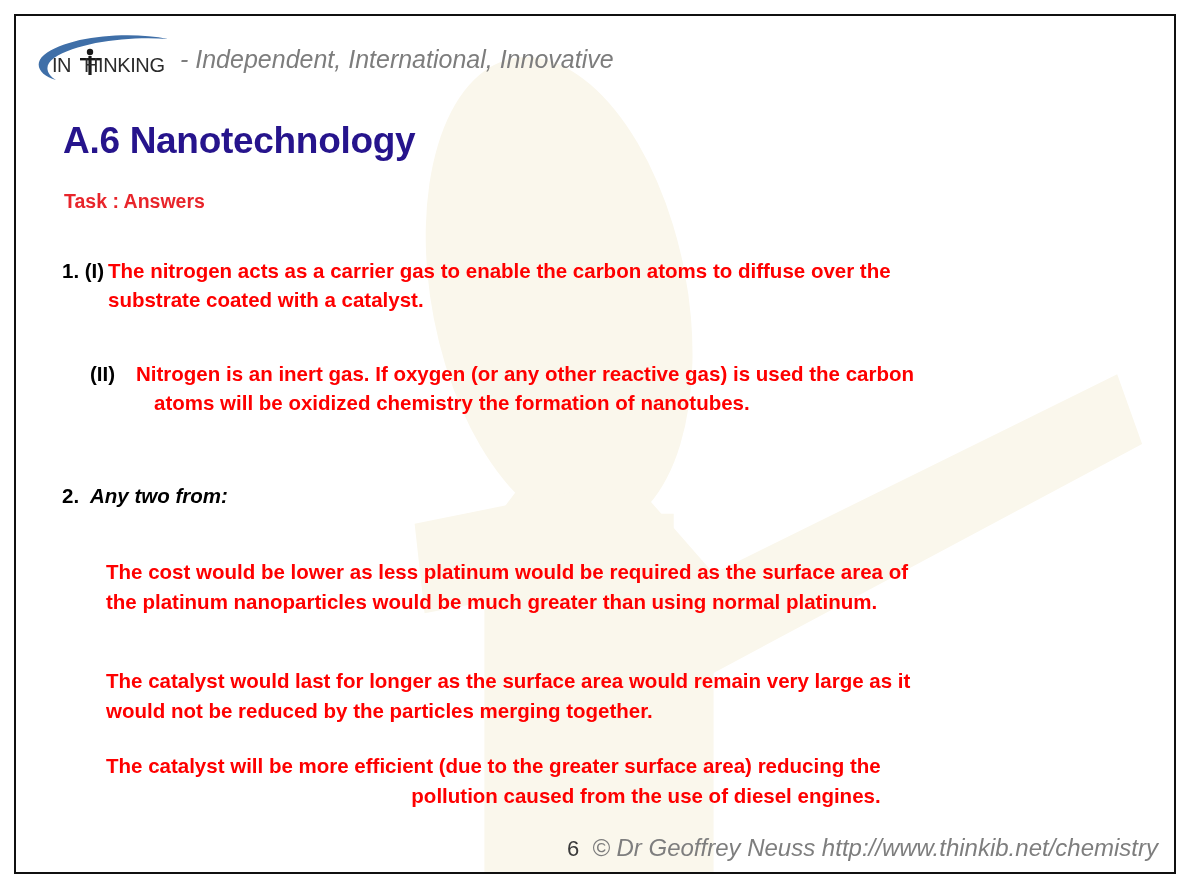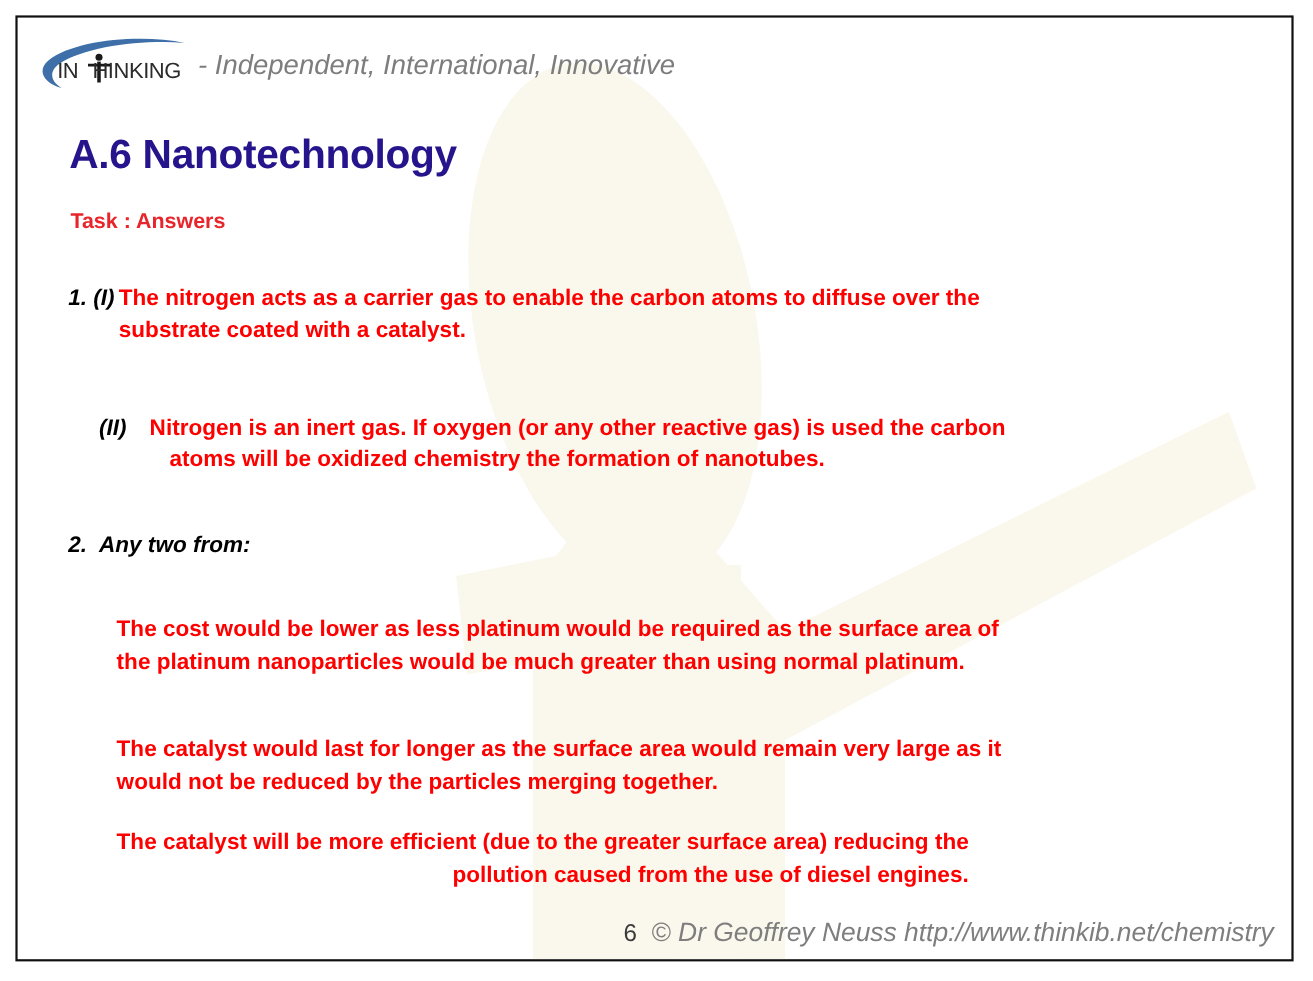--- a/index.html
+++ b/index.html
@@ -107,36 +107,35 @@
     display: flex;
     align-items: flex-start;
   }
   .marker {
     flex: 0 0 auto;
     font-size: 20.5px;
     font-weight: bold;
     color: #000000;
     white-space: nowrap;
     line-height: 1.42;
-    font-style: italic;
   }
   .answer {
     font-size: 20.5px;
     font-weight: bold;
     color: #fe0000;
     line-height: 1.42;
   }
   .answer-line { display: block; white-space: nowrap; }
 
   #q1 { left: 46px; top: 240px; }
   #q1 .marker { width: 46px; }
   #q1 .answer { text-indent: 0; }
   #q1 .answer-line + .answer-line { }
 
-  #q1b { left: 74px; top: 358px; }
+  #q1b { left: 74px; top: 343px; }
   #q1b .marker { width: 46px; }
   #q1b .answer-line + .answer-line { margin-left: 18px; }
 
   #q2 { left: 46px; top: 465px; }
   #q2 .marker { width: 28px; }
   .italic-prompt {
     font-size: 20.5px;
     font-weight: bold;
     font-style: italic;
     color: #000000;

